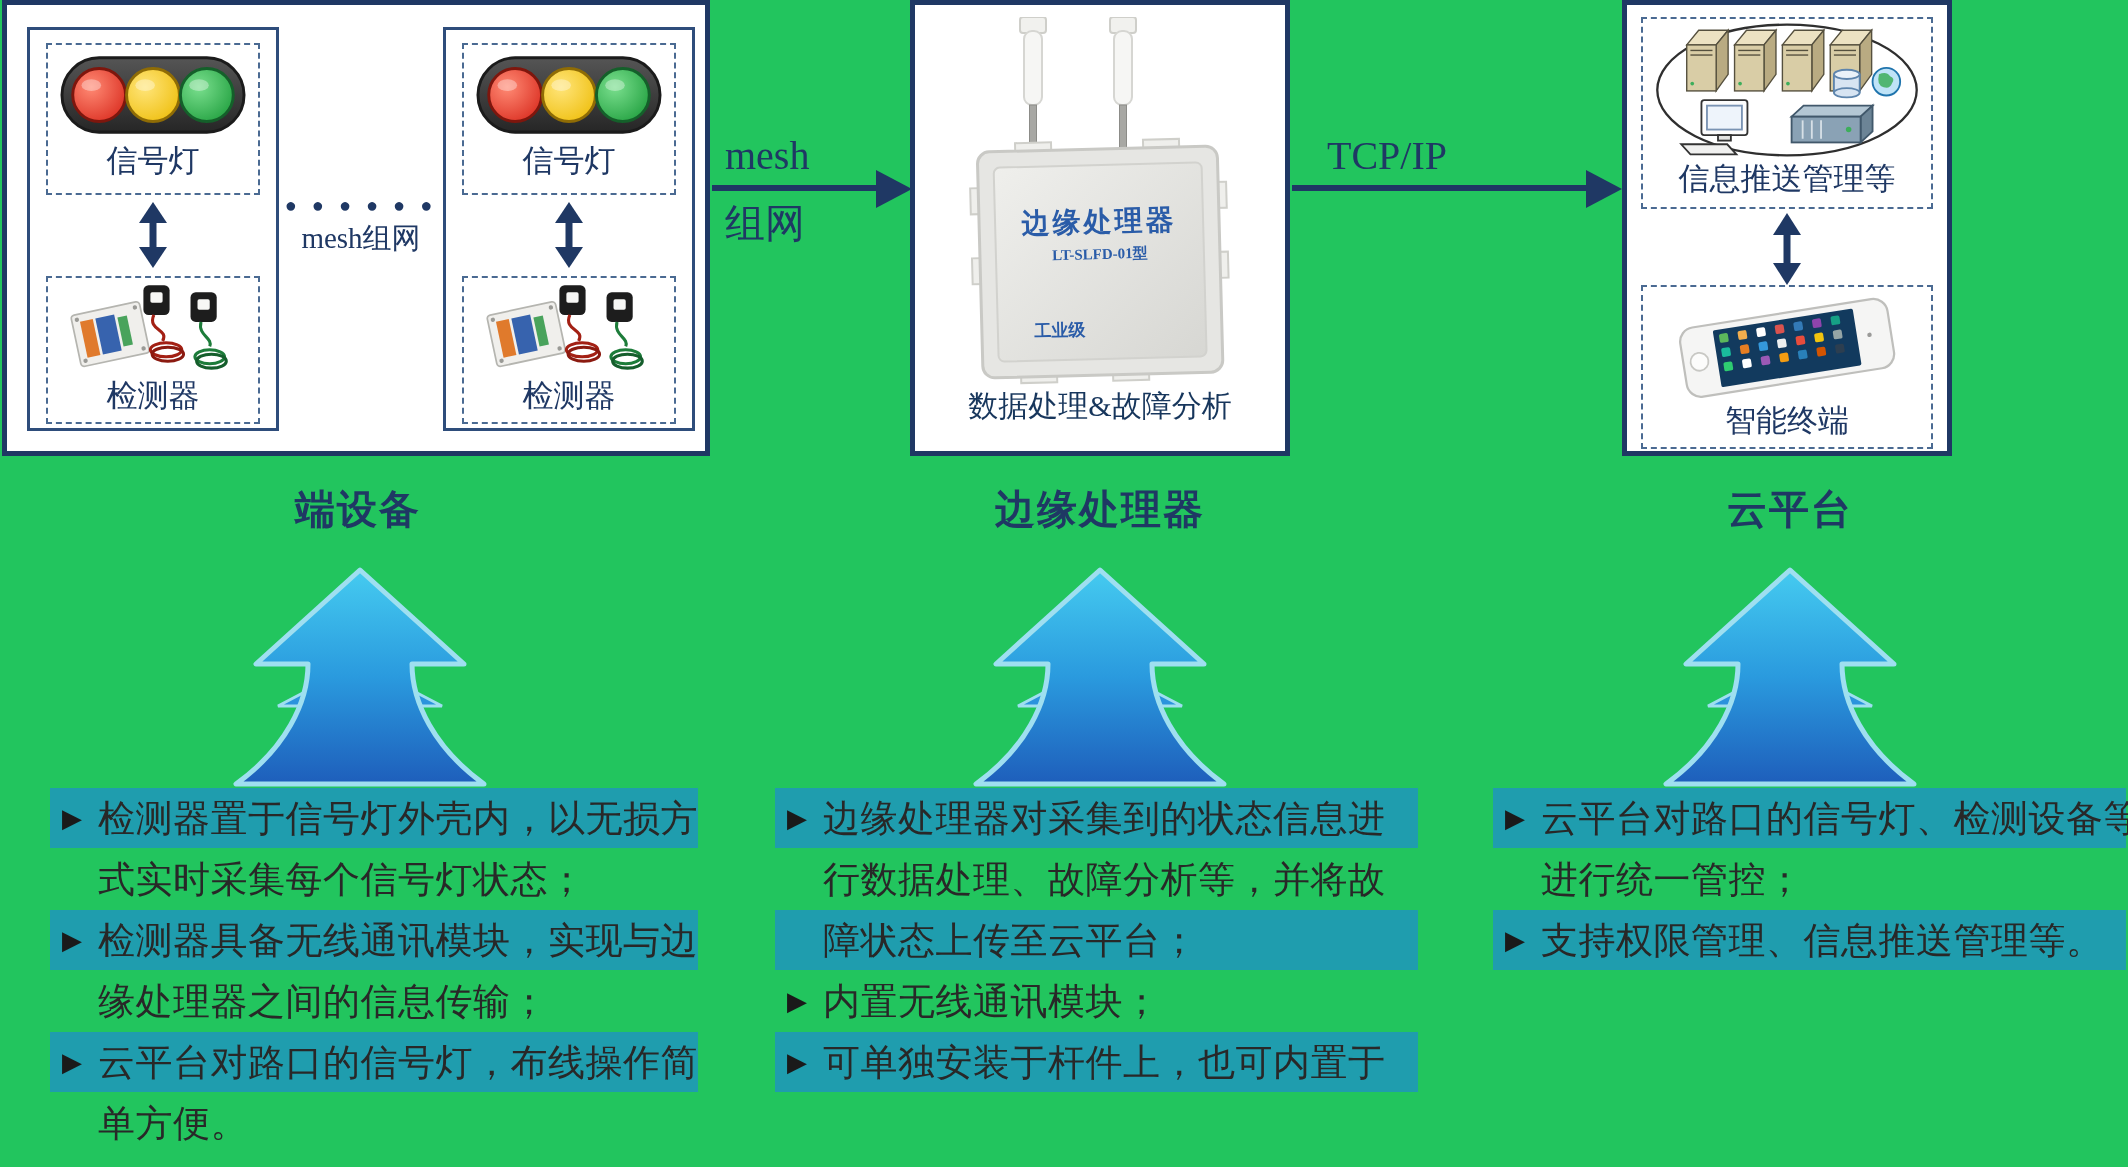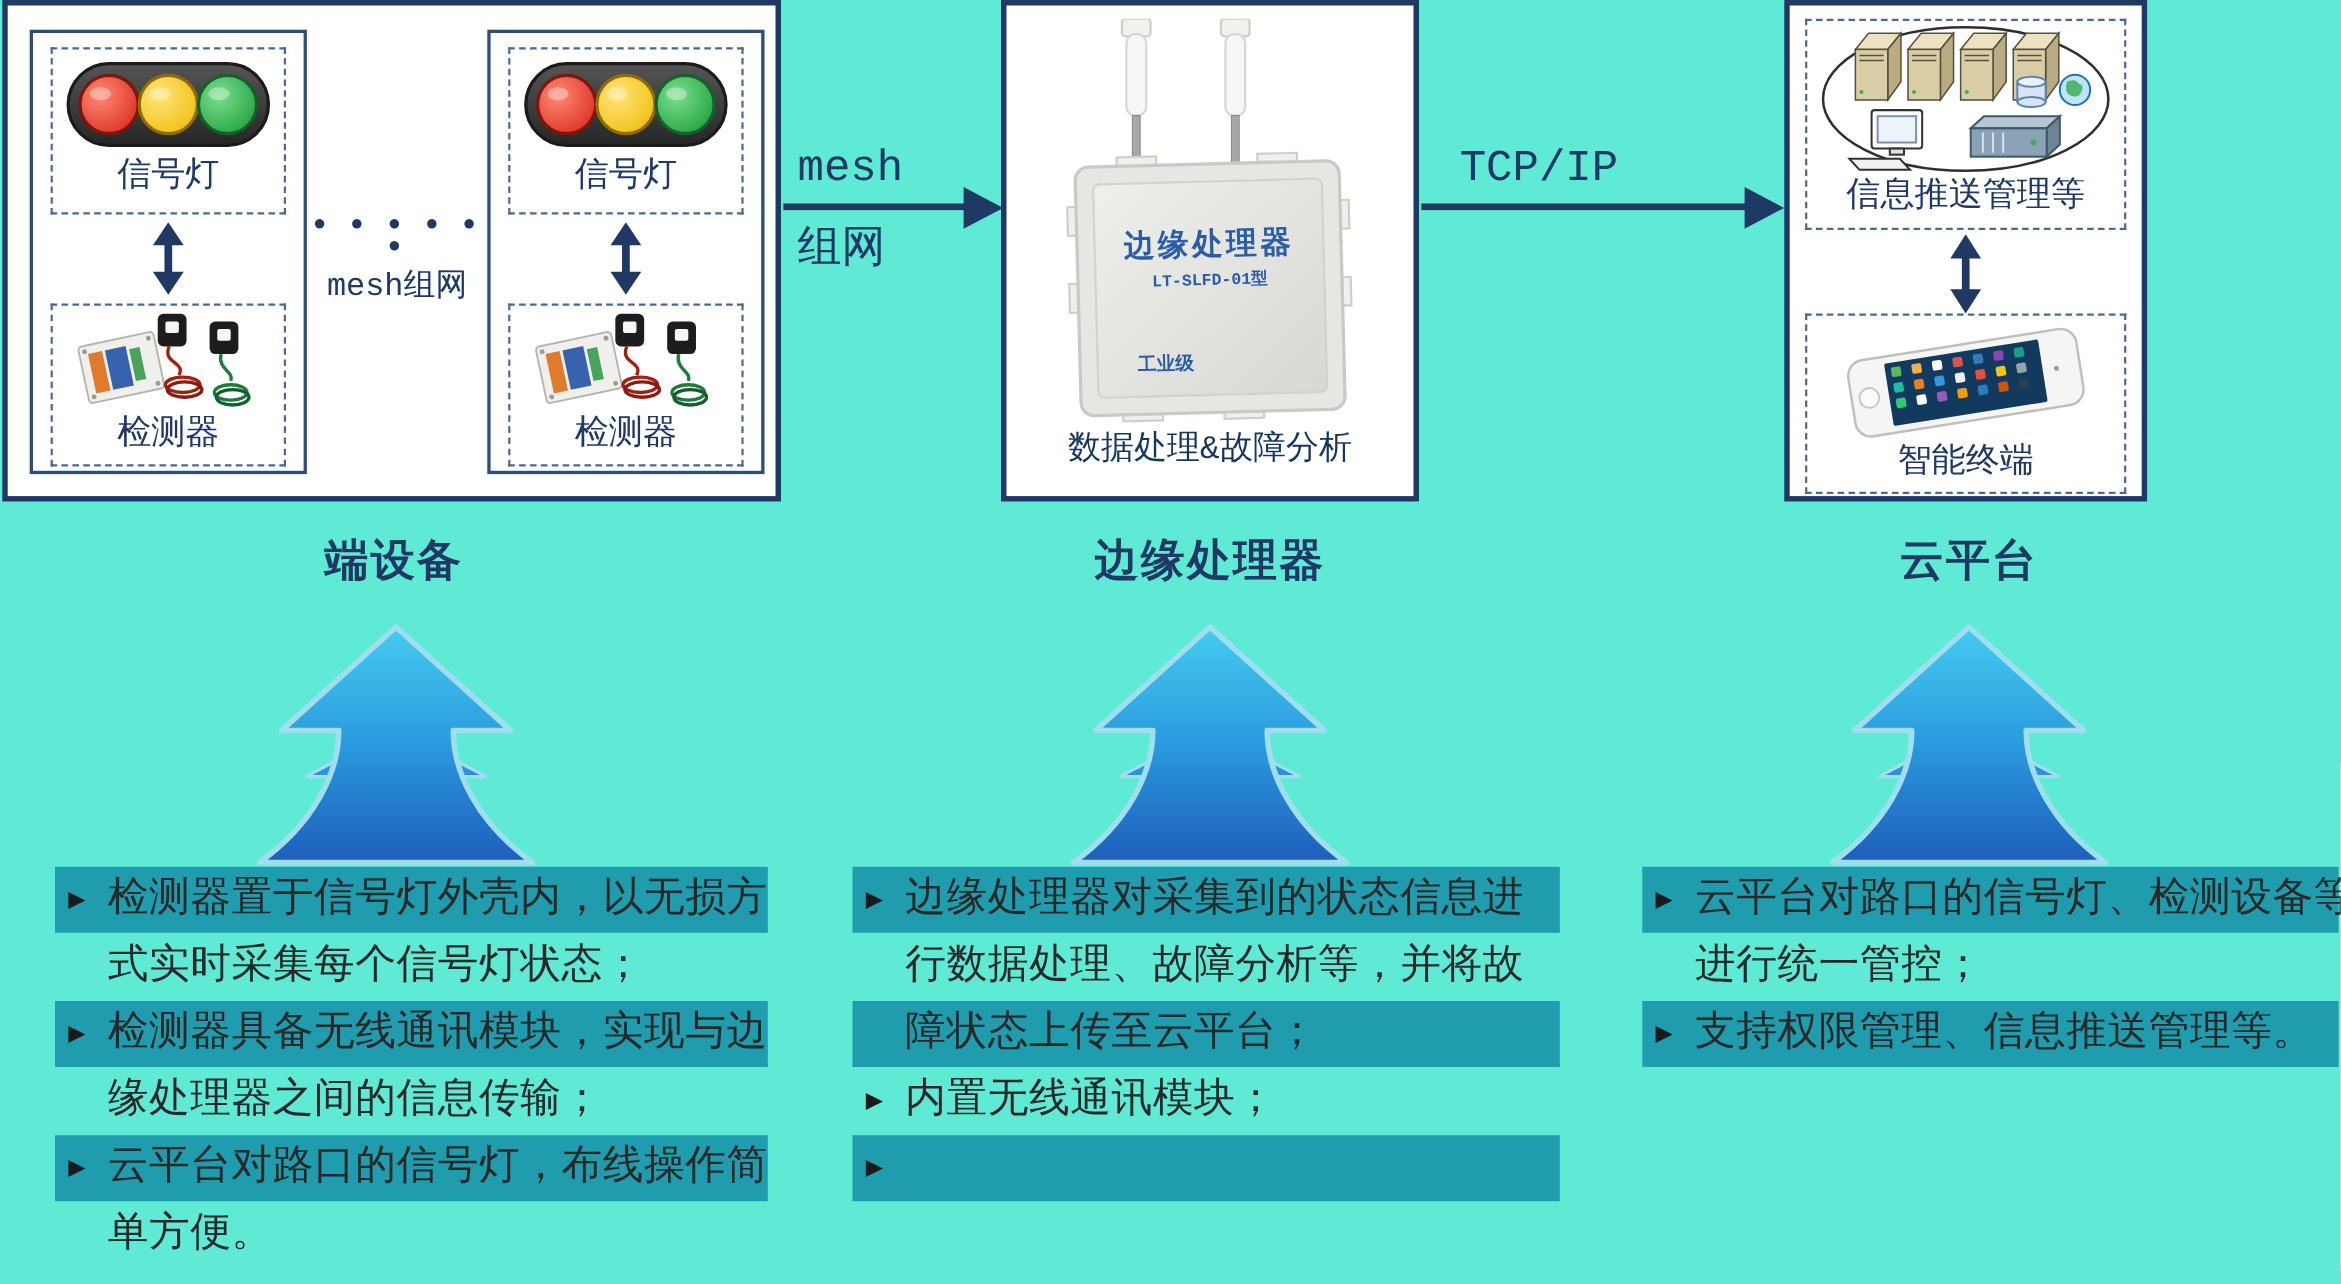--- a/index.html
+++ b/index.html
@@ -1,17 +1,17 @@
 <!DOCTYPE html>
 <html><head>
 <meta charset="utf-8">
 <style>
   html,body{margin:0;padding:0;background:#ffffff;}
-  .canvas{position:relative;width:2128px;height:1167px;background:#5eead4;overflow:hidden;
-          font-family:Liberation Mono, monospace;}
+  .canvas{position:relative;width:2128px;height:1167px;background:#22c55e;overflow:hidden;
+          font-family:Liberation Serif, serif;}
   .navy-box{position:absolute;box-sizing:border-box;border:5px solid #1f3864;background:#fff;}
   .inner-box{position:absolute;box-sizing:border-box;border:3px solid #2e4d7b;background:#fff;}
   .dashed{position:absolute;box-sizing:border-box;border:2px dashed #4a6a92;background:#fff;
           display:flex;flex-direction:column;align-items:center;}
   .unit-label{text-align:center;color:#1f3864;font-size:31px;line-height:1.15;margin-top:8px;}
   .varrow{position:absolute;}
   .col-label{position:absolute;top:482px;width:300px;text-align:center;color:#1f3864;
              font-size:40px;font-weight:bold;letter-spacing:2px;}
   .arrow-label{position:absolute;text-align:left;color:#1f3864;font-size:40px;white-space:nowrap;}
   .mesh-mid{position:absolute;left:272px;top:190px;width:164px;text-align:center;color:#1f3864;}
@@ -382,21 +382,21 @@
     <div class="note-row"><span class="marker"></span><span>缘处理器之间的信息传输；</span></div>
     <div class="note-row hl"><span class="marker">▶</span><span>云平台对路口的信号灯，布线操作简</span></div>
     <div class="note-row"><span class="marker"></span><span>单方便。</span></div>
   </div>
 
   <div class="note-block" style="left:775px;width:643px;">
     <div class="note-row hl"><span class="marker">▶</span><span>边缘处理器对采集到的状态信息进</span></div>
     <div class="note-row"><span class="marker"></span><span>行数据处理、故障分析等，并将故</span></div>
     <div class="note-row hl"><span class="marker"></span><span>障状态上传至云平台；</span></div>
     <div class="note-row"><span class="marker">▶</span><span>内置无线通讯模块；</span></div>
-    <div class="note-row hl"><span class="marker">▶</span></div>
+    <div class="note-row hl"><span class="marker">▶</span><span>可单独安装于杆件上，也可内置于</span></div>
   </div>
 
   <div class="note-block" style="left:1493px;width:633px;">
     <div class="note-row hl"><span class="marker">▶</span><span>云平台对路口的信号灯、检测设备等</span></div>
     <div class="note-row"><span class="marker"></span><span>进行统一管控；</span></div>
     <div class="note-row hl"><span class="marker">▶</span><span>支持权限管理、信息推送管理等。</span></div>
   </div>
 
 </div>
 

